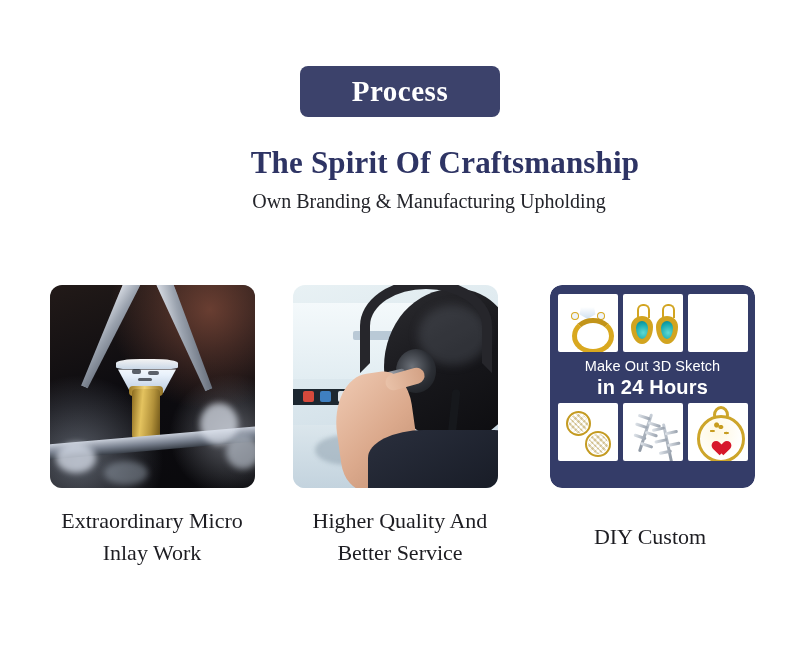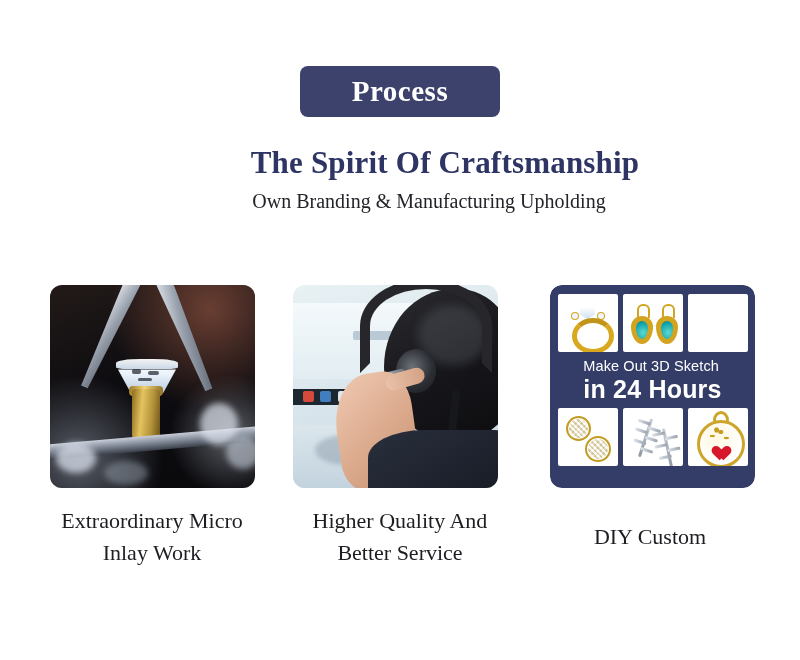--- a/index.html
+++ b/index.html
@@ -323,34 +323,34 @@
   .tile {
     width: 60px;
     height: 58px;
     background: #ffffff;
     border-radius: 2px;
     position: relative;
     overflow: hidden;
     flex: 0 0 auto;
   }
   .panel-text {
-    text-align: left;
+    text-align: center;
     color: #ffffff;
     font-family: "Liberation Sans", sans-serif;
     margin: 7px 0 6px 0;
     line-height: 1.0;
   }
   .panel-text .l1 {
     font-size: 14.5px;
     font-weight: normal;
     display: block;
     letter-spacing: 0.1px;
   }
   .panel-text .l2 {
-    font-size: 25px;
+    font-size: 20px;
     font-weight: bold;
     display: block;
     margin-top: 3px;
     letter-spacing: 0.2px;
   }
 
   
   .ring-band {
     position: absolute;
     left: 14px; top: 24px;

